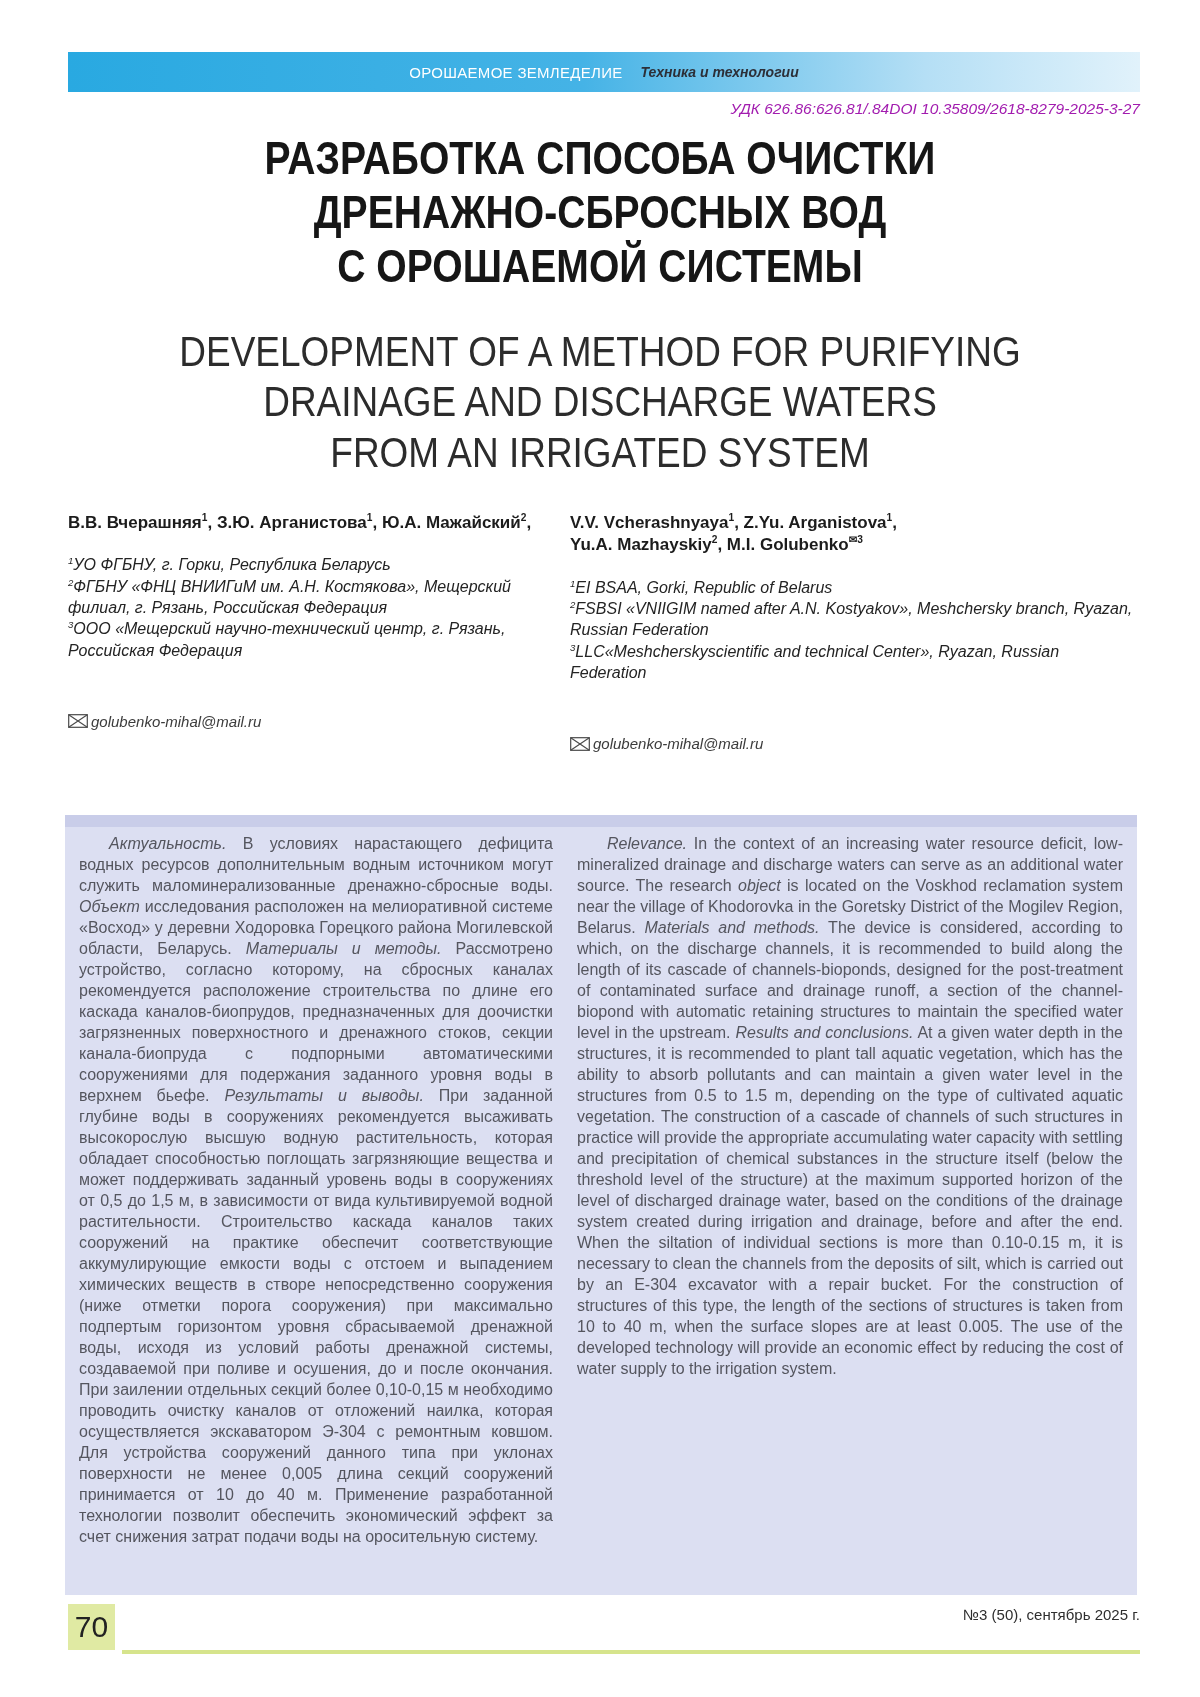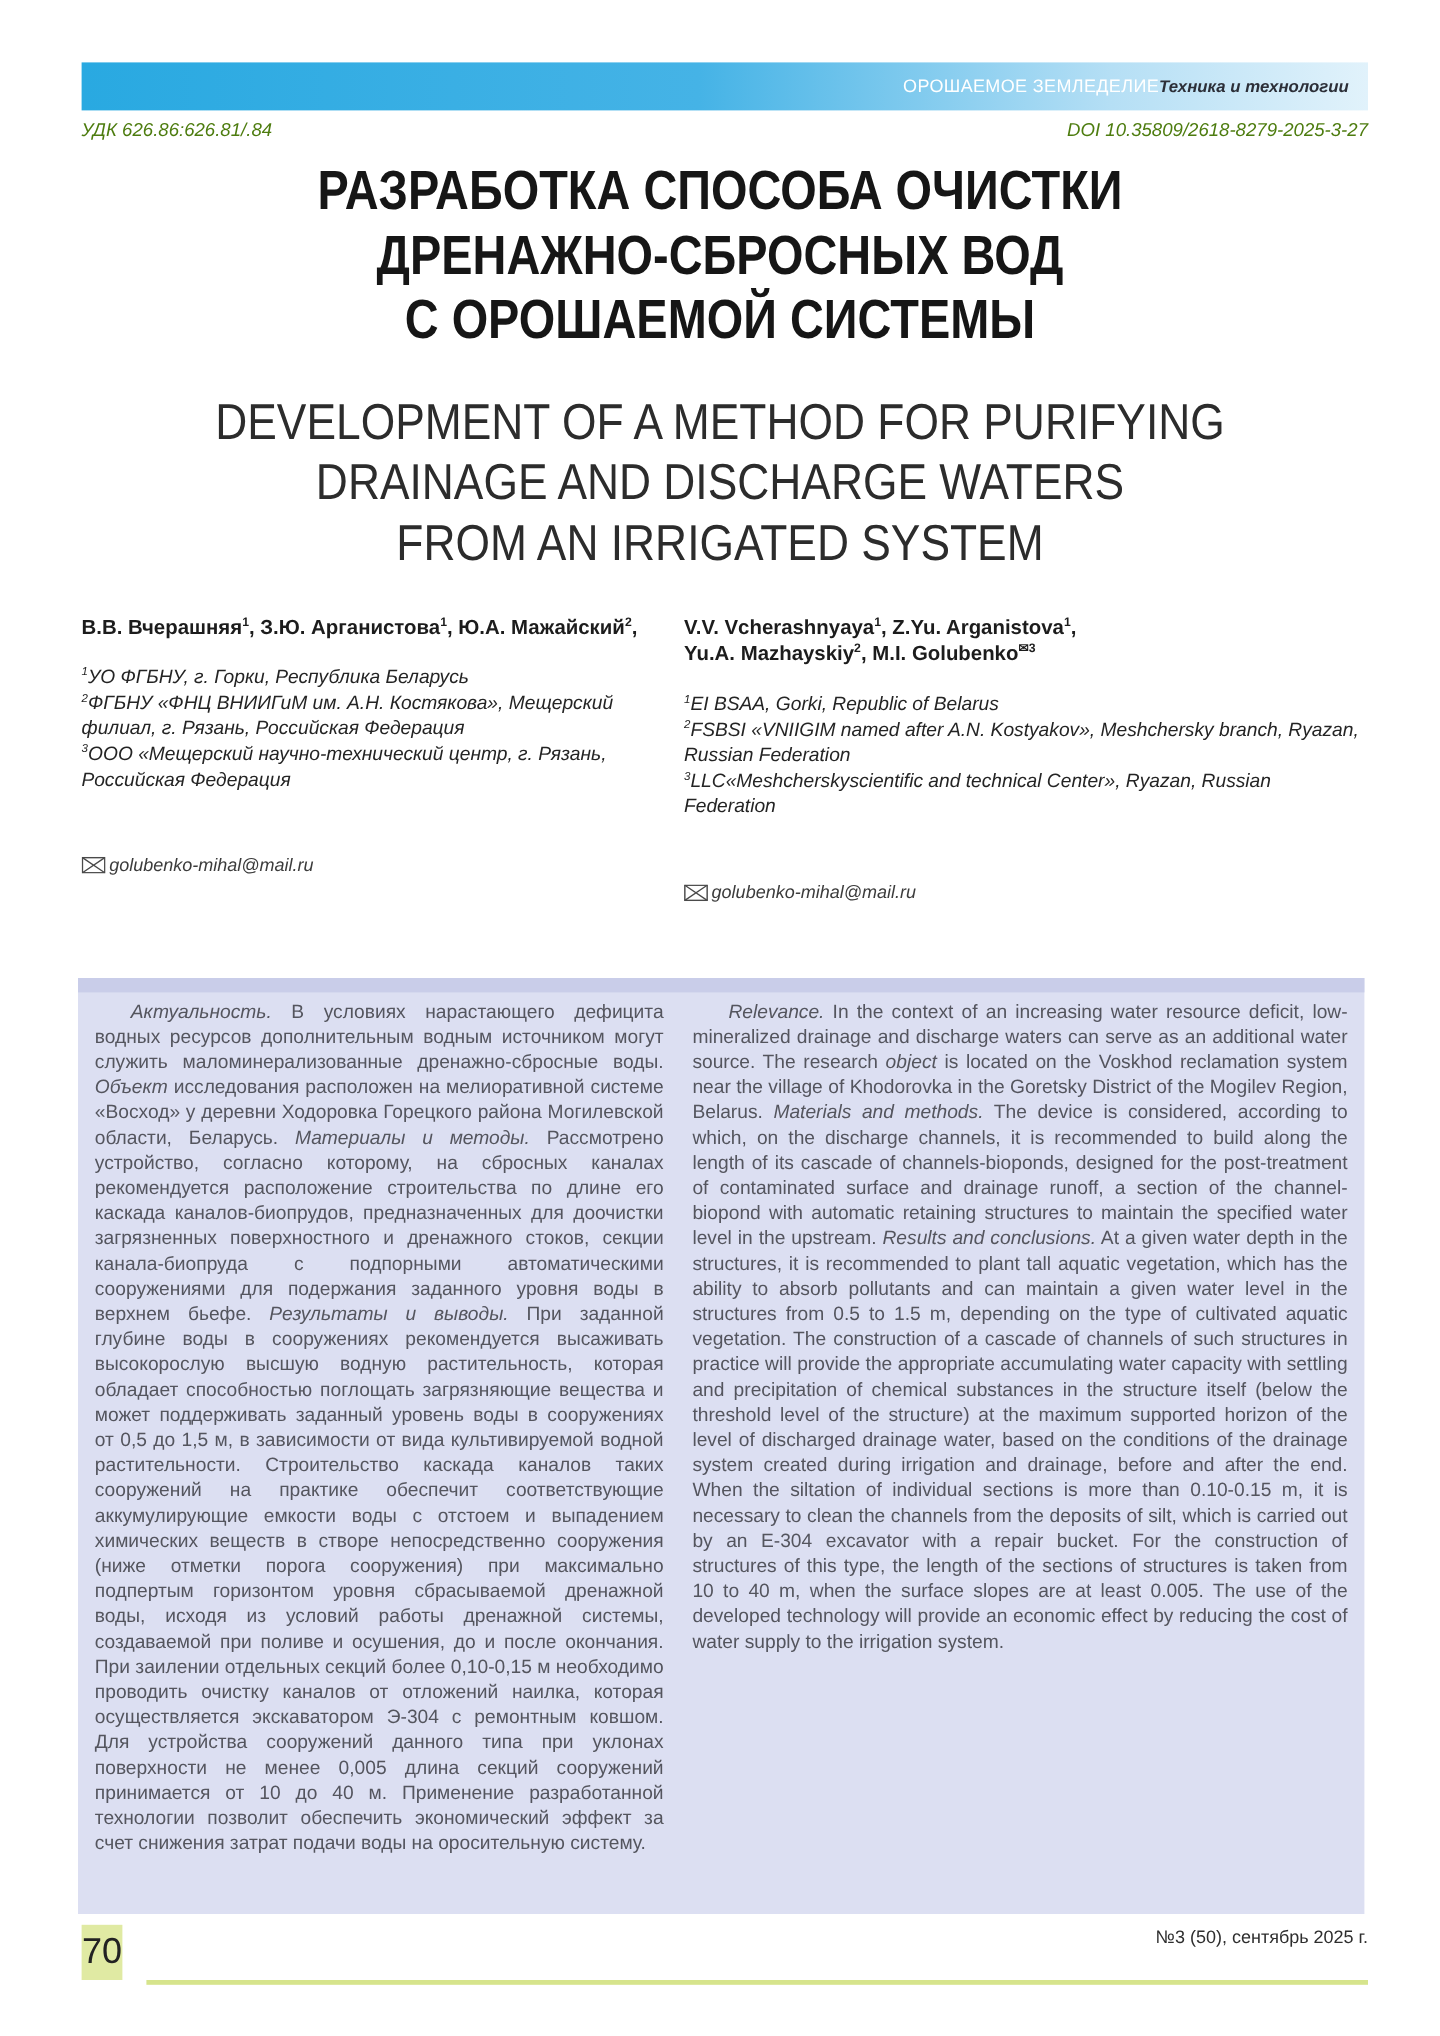--- a/index.html
+++ b/index.html
@@ -3,31 +3,32 @@
 <meta charset="utf-8">
 <style>
   html,body{margin:0;padding:0;background:#ffffff;}
   .page{
     position:relative;width:1200px;height:1697px;margin:0 auto;background:#ffffff;
     font-family:"Liberation Sans",sans-serif;overflow:hidden;
   }
   
   .header-bar{
     position:absolute;left:68px;top:52px;width:1072px;height:40px;
-    display:flex;align-items:center;justify-content:flex-end;
+    display:flex;align-items:center;justify-content:center;
     padding:0 16px;box-sizing:border-box;
     background:linear-gradient(90deg,var(--header-gradient-start,#29a9e1) 0%,#45b3e6 48%,#b5dff5 80%,var(--header-gradient-end,#e1f2fb) 100%);
+    gap:18px;
   }
   .journal-name{color:#ffffff;font-size:15px;letter-spacing:.3px;}
   .section-name{color:#2c2f38;font-size:14px;font-weight:bold;font-style:italic;}
   
   .meta-row{
     position:absolute;left:68px;top:100px;width:1072px;
-    display:flex;justify-content:space-between;
-    font-style:italic;font-size:15.5px;color:#4d7c0f;
+    display:flex;justify-content:flex-end;
+    font-style:italic;font-size:15.5px;color:#a21caf;
   }
   
   .title-ru{
     position:absolute;left:0;top:132px;width:100%;margin:0;text-align:center;
     font-size:46px;font-weight:bold;color:#161616;line-height:1.17;
     transform:scaleX(.85);
   }
   .title-en{
     position:absolute;left:0;top:327px;width:100%;margin:0;text-align:center;
     font-size:42px;font-weight:400;color:#2c2c2c;line-height:1.2;
@@ -54,21 +55,21 @@
   }
   .abstract .rline{
     text-align:justify;text-indent:30px;
     font-size:16px;line-height:21px;color:#54555e;
   }
   
   .sup{vertical-align:super;font-size:60%;line-height:0;}
   .it{font-style:italic;}
   
   .footer-pagebox{
-    position:absolute;left:68px;top:1604px;width:34px;height:46px;
+    position:absolute;left:68px;top:1604px;width:47px;height:46px;
     background:var(--footer-box,#e0eaa3);
     display:flex;align-items:center;justify-content:center;
     font-size:30px;color:#222222;
   }
   .footer-rule{
     position:absolute;left:122px;top:1650px;width:1018px;height:4px;
     background:var(--footer-rule,#d6e48c);
   }
   .footer-issue{
     position:absolute;right:60px;top:1576px;font-size:15px;color:#2e2e2e;margin-top:30px;

